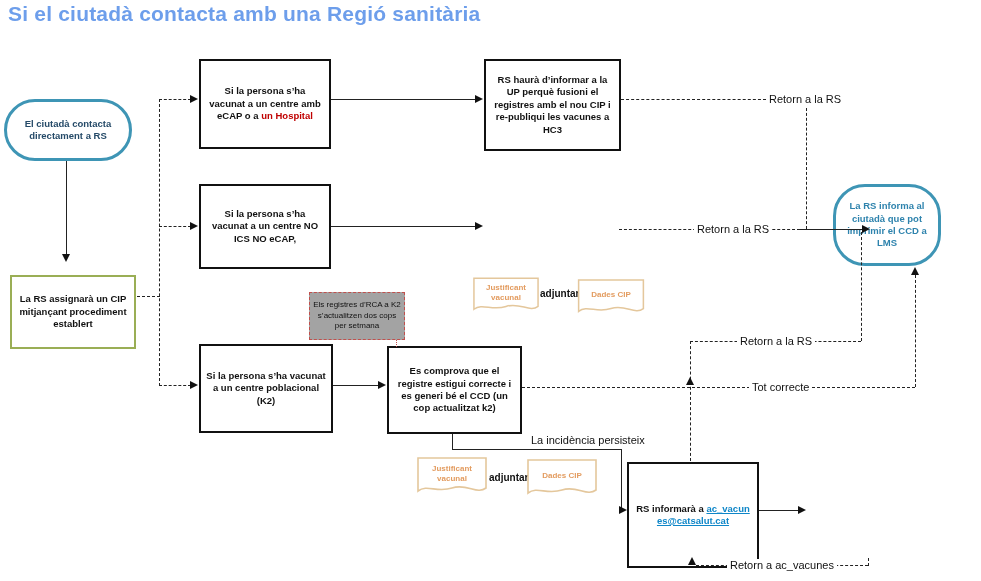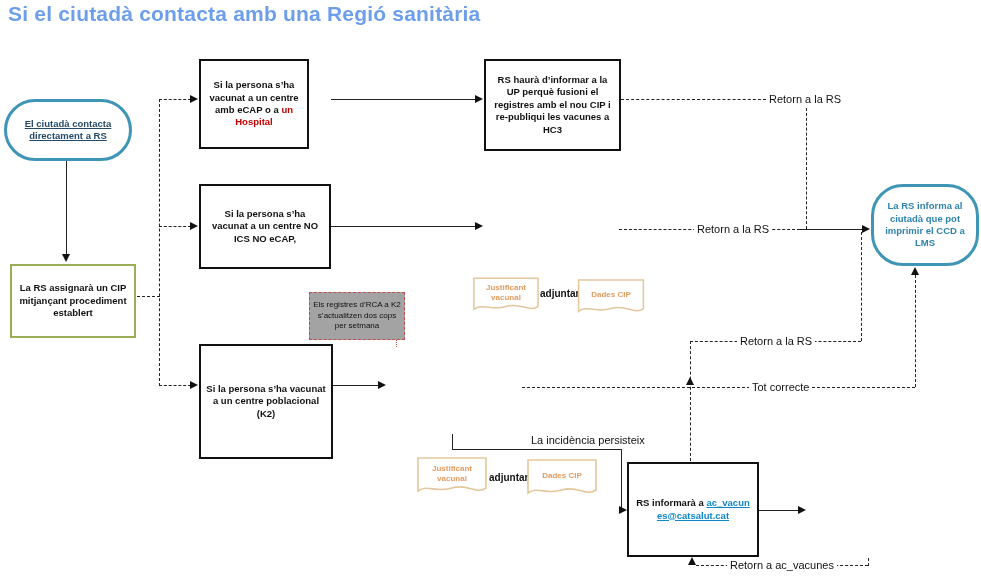--- a/index.html
+++ b/index.html
@@ -4,21 +4,21 @@
 <style>
   html,body { margin:0; padding:0; background:#fff; font-family:"Liberation Sans", sans-serif; }
   #canvas { position:relative; width:981px; height:581px; background:#fff; overflow:hidden; }
 
   .title { position:absolute; left:8px; top:2px; font-size:21px; font-weight:bold; color:#6d9eeb; letter-spacing:.2px; }
 
   .box { position:absolute; background:#fff; border:2.5px solid #111; box-sizing:border-box;
          display:flex; align-items:center; justify-content:center; text-align:center;
          font-weight:bold; font-size:9.5px; line-height:1.3; color:#111; padding:4px 5px; }
   .oval { border-radius:32px; border:3px solid #3e95b5; }
-  .oval-left  { color:#254a68;text-decoration:underline; }
+  .oval-left  { color:#254a68; }
   .oval-right { color:#2e83ad; }
   .green { border:2.5px solid #9aae55; }
   .note  { position:absolute; background:#a3a3a3; border:1.4px dashed #c0504d; box-sizing:border-box;
            display:flex; align-items:center; justify-content:center; text-align:center;
            font-size:8px; line-height:1.35; color:#111; padding:3px; }
   .red-t  { color:#c00000; }
   .email { color:#0e86c8; text-decoration:underline; word-break:break-all; cursor:pointer; }
 
   .hl { position:absolute; height:0; border-top:1.6px solid #222; }
   .vl { position:absolute; width:0;  border-left:1.6px solid #222; }
@@ -44,51 +44,54 @@
 <body>
 
 <div id="canvas">
 
   <div class="title">Si el ciutadà contacta amb una Regió sanitària</div>
 
   <div class="box oval oval-left" style="left:4px; top:99px; width:128px; height:62px;">
     <span>El ciutadà contacta directament a RS</span>
   </div>
 
-  <div class="box green" style="left:10px; top:264px; width:126px; height:74px;">
+  <div class="box green" style="left:10px; top:275px; width:126px; height:74px;">
     <span>La RS assignarà un CIP mitjançant procediment establert</span>
   </div>
 
-  <div class="box" style="left:199px; top:59px; width:110px; height:90px;">
+  <div class="box" style="left:199px; top:59px; width:132px; height:90px;">
     <span><span>Si la persona s’ha vacunat a un centre amb eCAP o a </span><span class="red-t">un Hospital</span></span>
   </div>
 
   <div class="box" style="left:484px; top:59px; width:137px; height:92px;">
     <span>RS haurà d’informar a la UP perquè fusioni el registres amb el nou CIP i re-publiqui les vacunes a HC3</span>
   </div>
 
   <div class="box" style="left:199px; top:184px; width:132px; height:85px;">
     <span>Si la persona s’ha vacunat a un centre NO ICS NO eCAP,</span>
   </div>
 
 
-  <div class="box oval oval-right" style="left:871px; top:184px; width:108px; height:82px;justify-content:center;">
+  <div class="box oval oval-right" style="left:833px; top:184px; width:108px; height:82px;justify-content:center;">
     <span>La RS informa al ciutadà que pot imprimir el CCD a LMS</span>
   </div>
 
   <div class="note" style="left:309px; top:292px; width:96px; height:48px;">
     <span>Els registres d’RCA a K2 s’actualitzen dos cops per setmana</span>
   </div>
 
-  <div class="box" style="left:199px; top:344px; width:134px; height:115px;justify-content:flex-end;">
+  <div class="box" style="left:199px; top:344px; width:134px; height:89px;justify-content:flex-end;">
     <span>Si la persona s’ha vacunat a un centre poblacional (K2)</span>
   </div>
 
+  <div class="box" style="left:387px; top:346px; width:135px; height:88px;">
+    <span>Es comprova que el registre estigui correcte i es generi bé el CCD (un cop actualitzat k2)</span>
+  </div>
 
-  <div class="box" style="left:627px; top:462px; width:132px; height:95px;">
+  <div class="box" style="left:627px; top:462px; width:132px; height:106px;">
     <span><span>RS informarà a </span><span class="email">ac_vacunes@catsalut.cat</span></span>
   </div>
 
 
   <div class="doc" style="left:473px; top:277px; width:66px; height:40px;">
     <svg width="66" height="40" viewBox="0 0 70 42">
         <path d="M1,1 H69 V31 C60,38 50,26 35,31 C20,36 10,27 1,34 Z" fill="#fff" stroke="#e4c79c" stroke-width="1.6"></path>
       </svg>
     <div class="doc-label">Justificant vacunal</div>
   </div>

